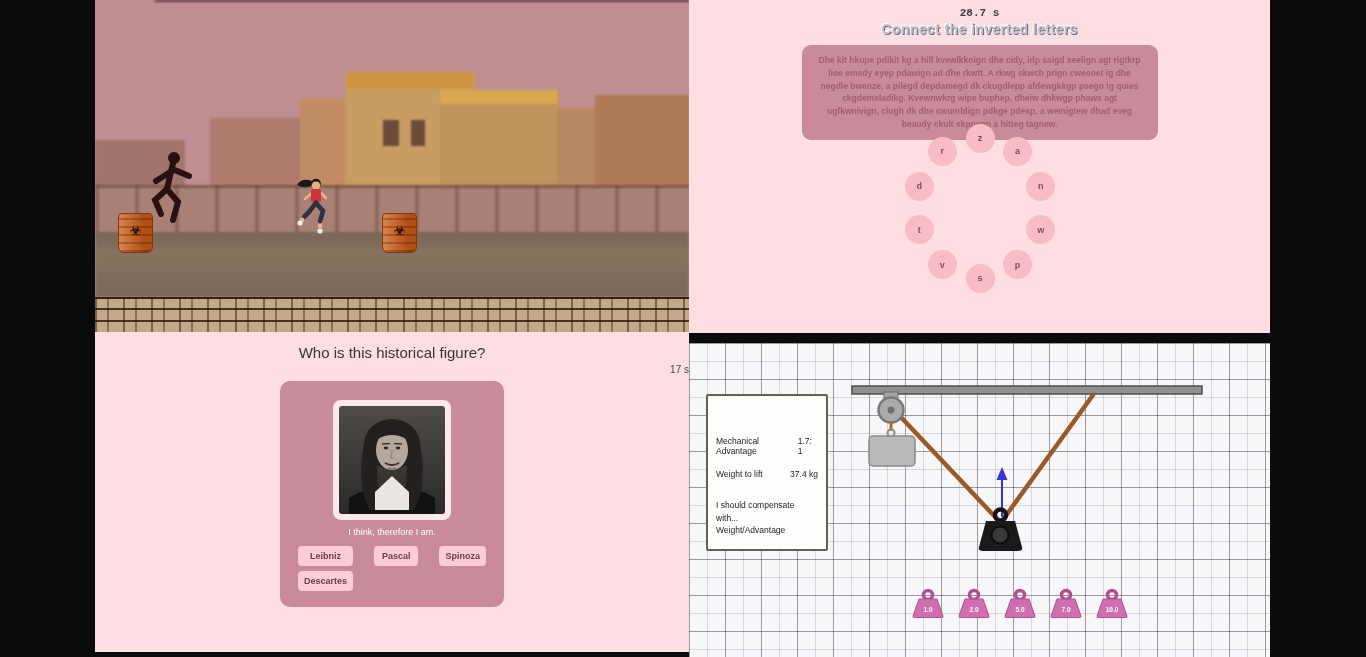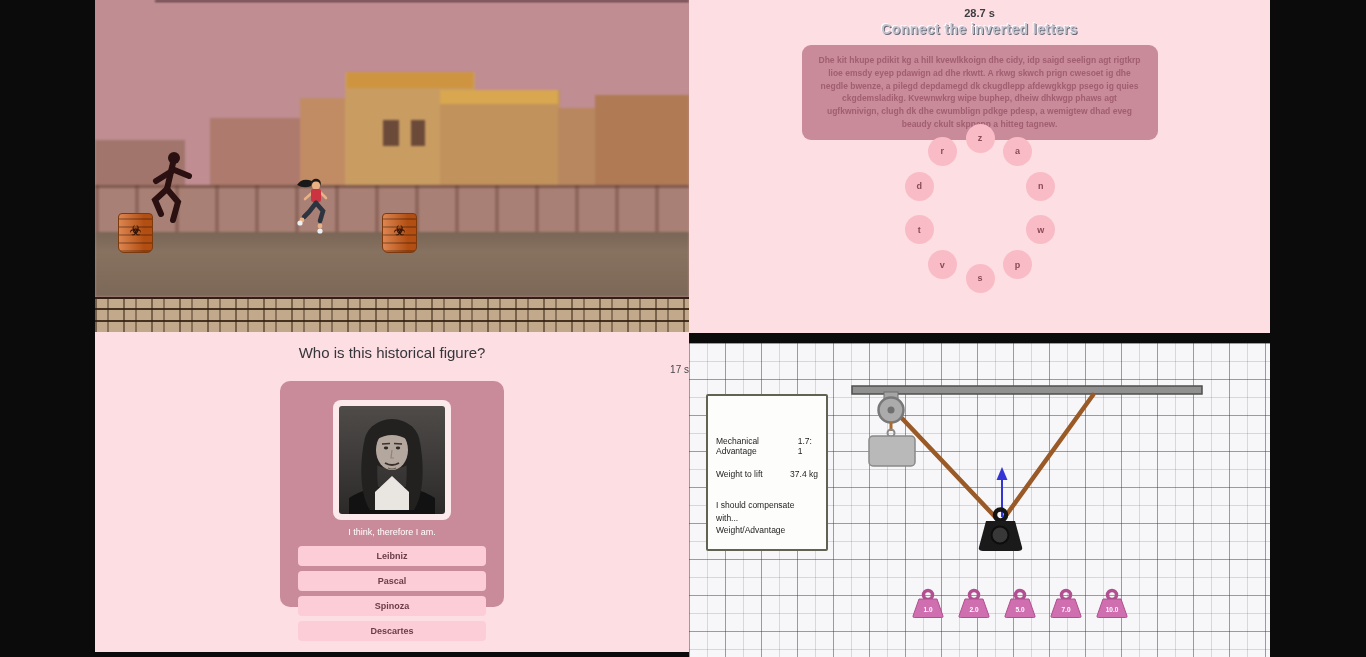--- a/index.html
+++ b/index.html
@@ -28,39 +28,39 @@
       repeating-linear-gradient(90deg, transparent 0 12px, rgba(48,28,12,.4) 12px 14px, transparent 14px 28px);}
   .barrel{position:absolute;width:33px;height:38px;background:var(--barrel-orange,#d25c16);
     border-radius:4px 4px 6px 6px;border:1px solid #7c3a0c;
     background-image:repeating-linear-gradient(0deg, rgba(0,0,0,.22) 0 2px, transparent 2px 8px),
       linear-gradient(90deg, rgba(255,255,255,.25), rgba(0,0,0,.15) 75%);
     text-align:center;color:#351404;font-size:13px;line-height:34px;font-weight:bold;}
   .sprite{position:absolute;}
 
   
   #q-letters{left:594px;top:0;width:581px;height:333px;background:var(--pink-bg,#fcdee3);}
-  .lg-timer{margin-top:7px;text-align:center;font-size:11px;font-weight:bold;color:#3d3d42;}
+  .lg-timer{margin-top:7px;text-align:center;font-size:11px;font-weight:bold;color:#3d3d42;font-family:Liberation Mono, monospace;}
   .lg-title{text-align:center;font-size:14px;font-weight:bold;color:#c3c4cf;letter-spacing:.4px;margin-top:2px;
     text-shadow:1px 1px 0 rgba(92,92,108,.9), -1px -1px 0 rgba(255,255,255,.9);}
   .lg-box{width:324px;margin:8px auto 0;background:var(--mauve-card,#c98b99);border-radius:9px;
     padding:9px 16px;font-size:8.5px;line-height:1.5;color:#a15e71;font-weight:bold;text-align:center;}
   .letter-circle{position:absolute;width:29px;height:29px;border-radius:50%;
     background:var(--letter-circle,#f9bcc6);color:#8a4a56;font-size:9px;font-weight:bold;
     display:flex;align-items:center;justify-content:center;cursor:pointer;}
 
   
   #q-quiz{left:0;top:332px;width:594px;height:320px;background:var(--pink-bg,#fcdee3);}
   .qz-title{margin-top:12px;text-align:center;font-size:15px;font-weight:normal;color:#35353a;}
   .qz-timer{text-align:right;font-size:10px;font-weight:normal;color:#46464c;margin-top:3px;}
   .qz-card{position:absolute;left:185px;top:49px;width:224px;height:226px;
     background:var(--mauve-card,#c98b99);border-radius:10px;}
   .qz-frame{width:118px;height:120px;margin:19px auto 0;background:#fbe9ec;border-radius:8px;
     display:flex;align-items:center;justify-content:center;}
   .qz-quote{margin-top:7px;text-align:center;color:#ffffff;font-size:9px;}
-  .qz-answers{display:grid;grid-template-columns:1fr;gap:5px 21px;margin:9px 18px 0;}
+  .qz-answers{display:grid;grid-template-columns:1fr 1fr 1fr;gap:5px 21px;margin:9px 18px 0;}
   .qz-btn{background:var(--answer-button,#fccdd6);border:none;border-radius:4px;height:20px;
     font-family:inherit;font-size:9px;color:#6b3d49;font-weight:bold;cursor:pointer;}
 
   
   #q-physics{left:594px;top:343px;width:581px;height:319px;background:#f7f7f9;
     background-image:
       linear-gradient(rgba(55,55,65,.38) 1px, transparent 1px),
       linear-gradient(90deg, rgba(55,55,65,.38) 1px, transparent 1px),
       linear-gradient(rgba(55,55,65,.16) 1px, transparent 1px),
       linear-gradient(90deg, rgba(55,55,65,.16) 1px, transparent 1px);

